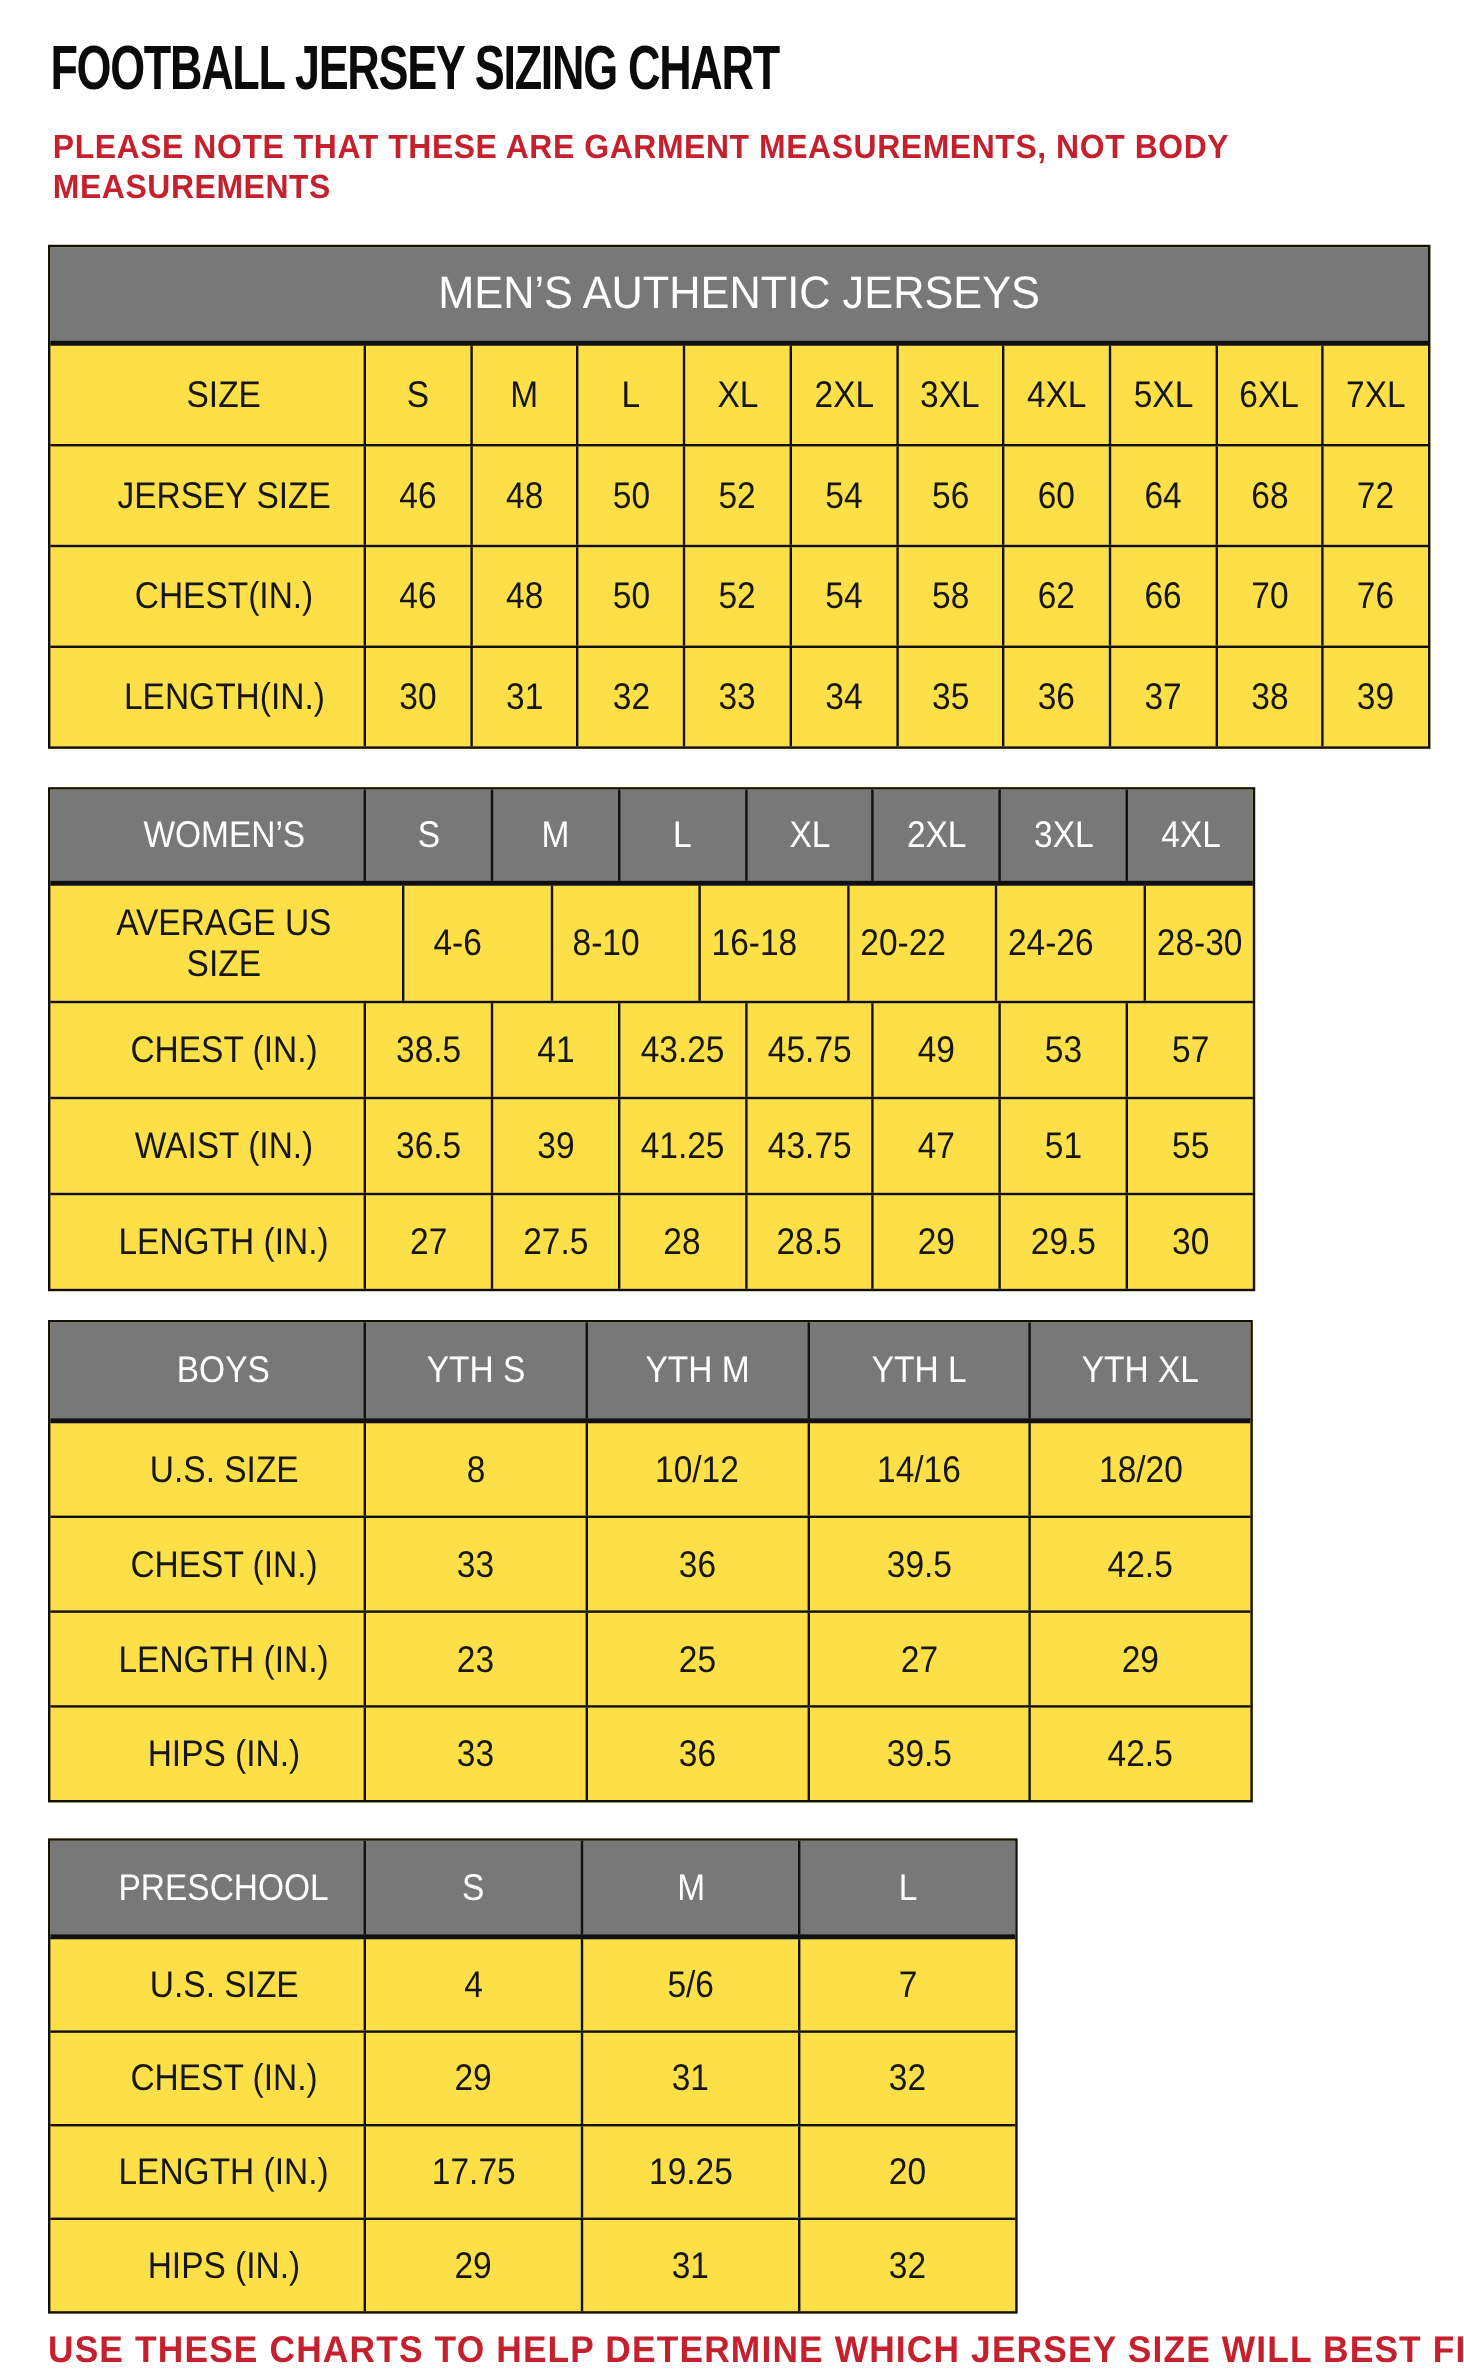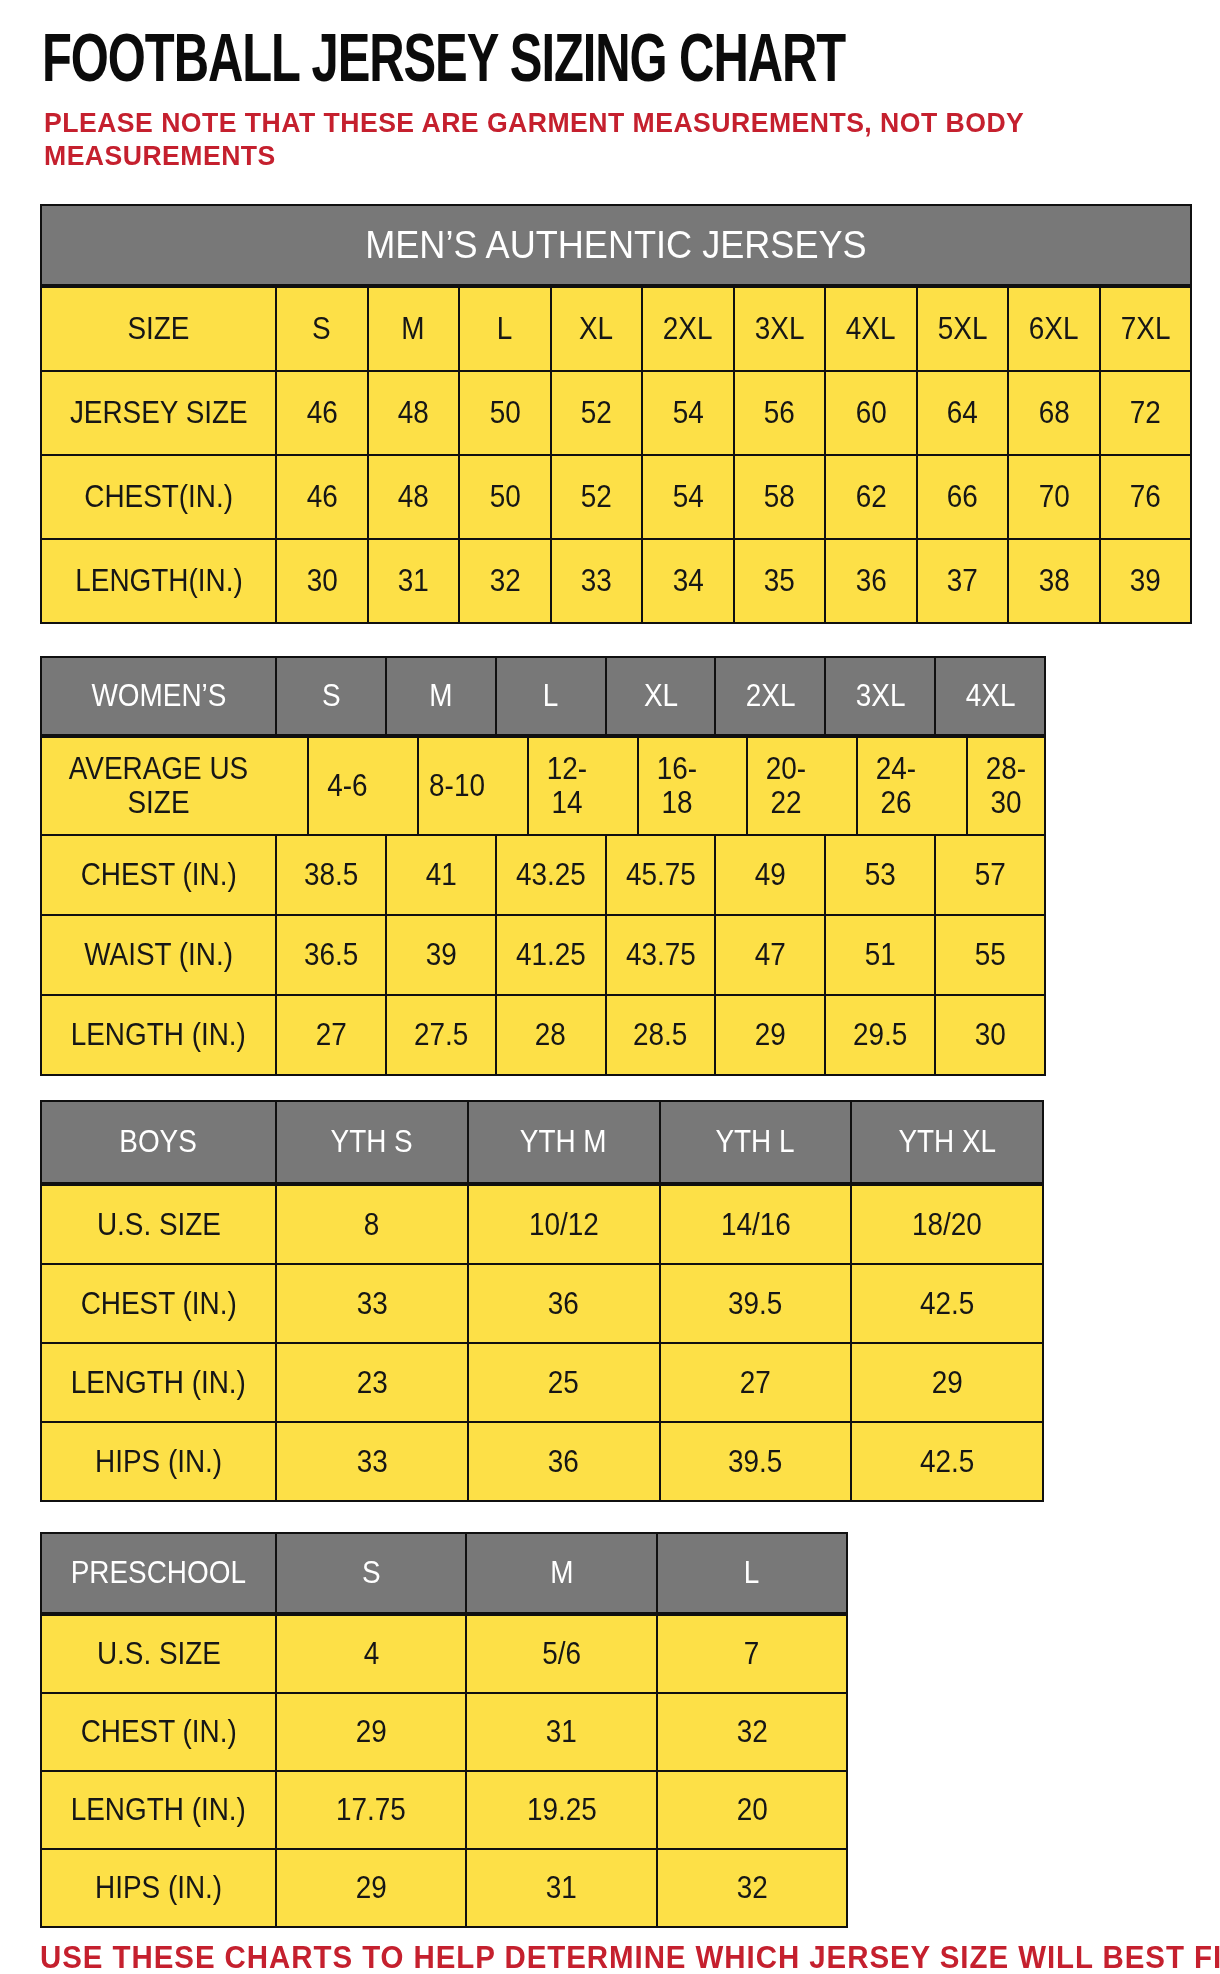--- a/index.html
+++ b/index.html
@@ -4,34 +4,34 @@
 <style>
   html,body { margin:0; padding:0; background:#ffffff; }
   .page {
     position:relative; width:1220px; height:1974px; background:#ffffff;
     font-family:"Liberation Sans", sans-serif; color:#161616; overflow:hidden;
   }
   
   .cnd   { display:inline-block; transform:scaleX(0.9);  transform-origin:center; }
   .cndl  { display:inline-block; transform:scaleX(0.95); transform-origin:left center; }
 
-  .title { margin:20px 0 0 42px; font-size:68px; line-height:74px; font-weight:700; white-space:nowrap; color:#0b0b0b; }
+  .title { margin:20px 0 0 42px; font-size:52px; line-height:74px; font-weight:700; white-space:nowrap; color:#0b0b0b; }
   .title .tx { display:inline-block; transform:scaleX(0.72); transform-origin:left center; letter-spacing:-1.5px; }
 
   .note   { margin:12px 0 0 44px; color:#c5202e; font-size:28px; line-height:33px; font-weight:700; letter-spacing:.5px; white-space:nowrap; }
   .footer { margin:14px 0 0 40px; color:#c5202e; font-size:31px; line-height:32px; font-weight:700; letter-spacing:1px; white-space:nowrap; }
 
   .tbl { border:2px solid #101010; background:#fde047; box-sizing:content-box; }
   .banner {
     height:78px; background:#787878; color:#ffffff; border-bottom:4px solid #101010;
     display:flex; align-items:center; justify-content:center; font-size:38px;
   }
   .banner .cnd { transform:scaleX(0.95); }
 
-  .tbl .row { display:flex; border-top:2px solid #101010; }
+  .tbl .row { display:flex; border-top:2px solid #101010;padding-left:28px; }
   .tbl .row:first-child { border-top:0; }
   .tbl .row.hdr { background:#787878; color:#ffffff; border-bottom:4px solid #101010; }
   .tbl .row.hdr + .row { border-top:0; }
 
   .cell { flex:1 1 0; display:flex; align-items:center; justify-content:center;
           border-left:2px solid #101010; font-size:31px; text-align:center; line-height:34px; }
   .cell:first-child { border-left:0; }
   .cell.label { flex:0 0 233px; }
 
   .mens   { width:1148px; margin:32px 0 0 40px; }
@@ -244,23 +244,20 @@
           <div class="cell label">
             <span class="cnd">AVERAGE US SIZE</span>
           </div>
           <div class="cell val">
             <span class="cnd">4-6</span>
           </div>
           <div class="cell val">
             <span class="cnd">8-10</span>
           </div>
           <div class="cell val">
-            <span class="cnd">12-14</span>
-          </div>
-          <div class="cell val">
             <span class="cnd">16-18</span>
           </div>
           <div class="cell val">
             <span class="cnd">20-22</span>
           </div>
           <div class="cell val">
             <span class="cnd">24-26</span>
           </div>
           <div class="cell val">
             <span class="cnd">28-30</span>

